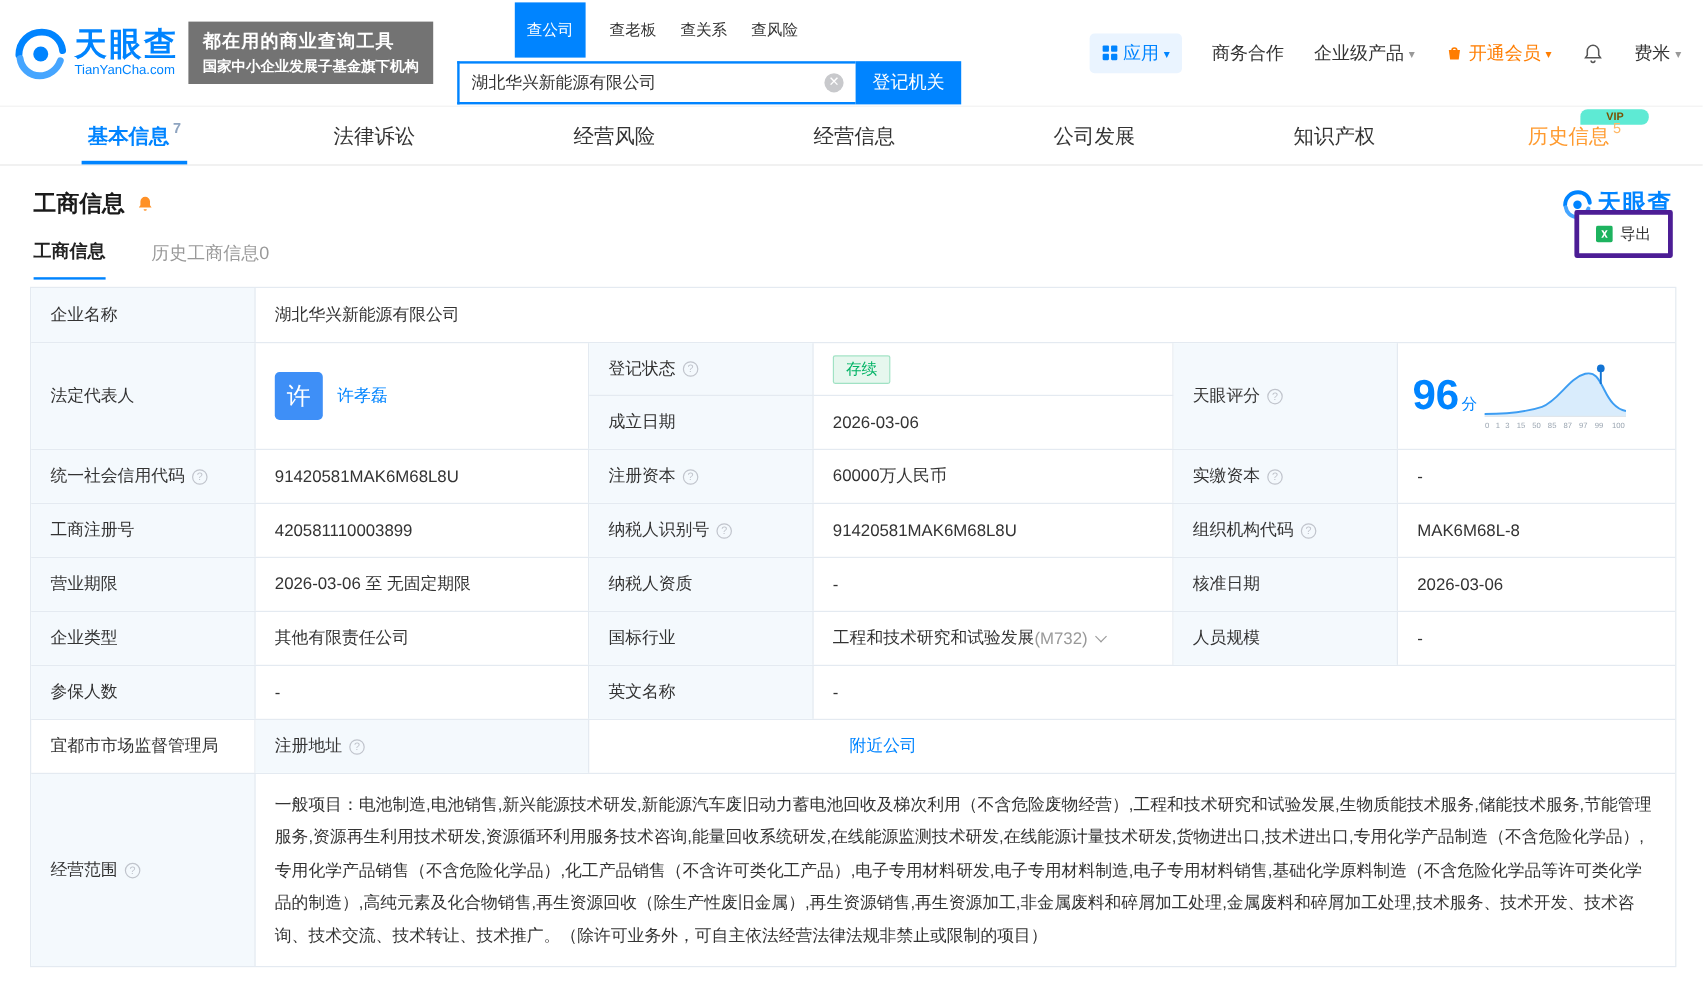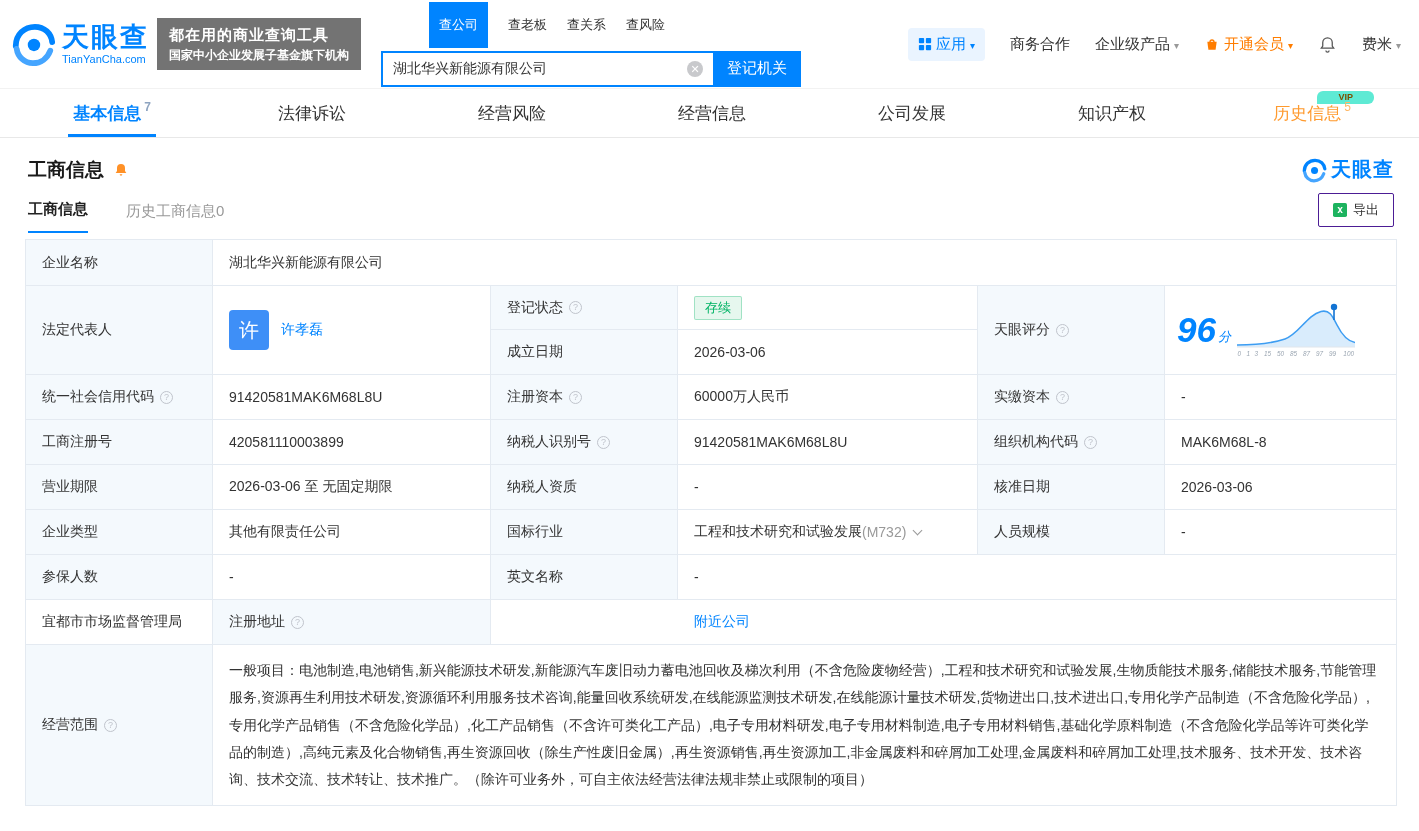--- a/index.html
+++ b/index.html
@@ -53,42 +53,42 @@
   
   .section-head { display: flex; align-items: center; padding: 18px 25px 4px 28px; }
   .section-title { font-size: 19px; font-weight: bold; color: #1a1a1a; }
   .subscribe-bell { margin-left: 9px; cursor: pointer; display: flex; }
   .mini-logo { margin-left: auto; display: flex; align-items: center; cursor: pointer; }
   .mini-logo .t { color: #0084ff; font-size: 20px; font-weight: bold; margin-left: 4px; letter-spacing: 1px; }
   .subtabs { display: flex; align-items: flex-end; padding: 0 25px 0 28px; height: 46px; }
   .subtab { font-size: 15px; cursor: pointer; padding-bottom: 12px; }
   .subtab.active { color: #222; font-weight: bold; border-bottom: 2px solid #0084ff; }
   .subtab.muted { color: #999; margin-left: 38px; }
-  .export-btn { margin-left: auto; display: flex; align-items: center; gap: 6px; border: 1px solid #4c1d95;
-    border-radius: 2px; padding: 7px 14px; font-size: 13px; cursor: pointer; background: #fff; margin-bottom: 6px; }
+  .export-btn { margin-left: auto; display: flex; align-items: center; gap: 6px; border: 4px solid #4c1d95;
+    border-radius: 2px; padding: 7px 14px; font-size: 13px; cursor: pointer; background: #fff; margin-bottom: 18px; }
   
   .biz-table { margin: 6px 22px 0 25px; border: 1px solid #e4eaf1; }
   .trow { display: grid; grid-template-columns: 187px 278px 187px 300px 187px 233px; border-bottom: 1px solid #e4eaf1; }
   .trow:last-child { border-bottom: none; }
   .trow.rep { grid-template-rows: 44px 44px; }
   .cell { display: flex; align-items: center; padding: 0 16px; min-height: 44px; border-right: 1px solid #e4eaf1; }
   .cell:last-child { border-right: none; }
   .lbl { background: #f4f9fd; color: #333; }
   .c2-7 { grid-column: 2 / 7; }
   .c4-7 { grid-column: 4 / 7; }
   .rspan { grid-row: 1 / 3; }
   .sub-top { border-bottom: 1px solid #e4eaf1; }
   .help { width: 13px; height: 13px; border: 1px solid #c0c4cc; border-radius: 50%; color: #c0c4cc;
     font-size: 9px; line-height: 11px; text-align: center; margin-left: 6px; flex: 0 0 auto; cursor: pointer; }
   .link { color: #0084ff; cursor: pointer; }
   .avatar { width: 40px; height: 40px; border-radius: 4px; background: #3e8ff7; color: #fff;
     font-size: 20px; display: flex; align-items: center; justify-content: center; margin-right: 12px; cursor: pointer; }
   .status-badge { color: #00b365; background: #e6f7ee; border: 1px solid rgba(0,179,101,.3);
     padding: 2px 10px; font-size: 13px; border-radius: 2px; }
-  .score-cell { padding: 4px 8px 4px 12px; display: flex; align-items: center; font-style: italic; }
+  .score-cell { padding: 4px 8px 4px 12px; display: flex; align-items: center; }
   .score-num { color: #0084ff; font-size: 35px; font-weight: bold; }
   .score-unit { color: #0084ff; font-size: 13px; margin: 14px 6px 0 2px; }
   .score-chart { display: flex; flex-direction: column; }
   .score-ticks { display: flex; justify-content: space-between; width: 118px; font-size: 8px; color: #9aa5b1; }
   .score-ticks span { transform: scale(.8); }
   .chev { width: 7px; height: 7px; border-right: 1.5px solid #999; border-bottom: 1.5px solid #999;
     transform: rotate(45deg); display: inline-block; margin: -4px 0 0 8px; cursor: pointer; }
   .dim { color: #999; }
   .scope-cell { padding: 12px 16px; line-height: 1.95; align-items: flex-start; }
 </style>
@@ -341,21 +341,21 @@
     <div class="cell c4-7">-</div>
   </div>
 
   <div class="trow">
     <div class="cell">宜都市市场监督管理局</div>
     <div class="cell lbl">
       <span>注册地址</span>
       <span class="help">?</span>
     </div>
     <div class="cell c4-7">
-      <span class="link" style="">附近公司</span>
+      <span class="link" style="margin-left:14px">附近公司</span>
     </div>
   </div>
 
   <div class="trow">
     <div class="cell lbl">
       <span>经营范围</span>
       <span class="help">?</span>
     </div>
     <div class="cell c2-7 scope-cell">一般项目：电池制造,电池销售,新兴能源技术研发,新能源汽车废旧动力蓄电池回收及梯次利用（不含危险废物经营）,工程和技术研究和试验发展,生物质能技术服务,储能技术服务,节能管理服务,资源再生利用技术研发,资源循环利用服务技术咨询,能量回收系统研发,在线能源监测技术研发,在线能源计量技术研发,货物进出口,技术进出口,专用化学产品制造（不含危险化学品）,专用化学产品销售（不含危险化学品）,化工产品销售（不含许可类化工产品）,电子专用材料研发,电子专用材料制造,电子专用材料销售,基础化学原料制造（不含危险化学品等许可类化学品的制造）,高纯元素及化合物销售,再生资源回收（除生产性废旧金属）,再生资源销售,再生资源加工,非金属废料和碎屑加工处理,金属废料和碎屑加工处理,技术服务、技术开发、技术咨询、技术交流、技术转让、技术推广。（除许可业务外，可自主依法经营法律法规非禁止或限制的项目）</div>
   </div>

